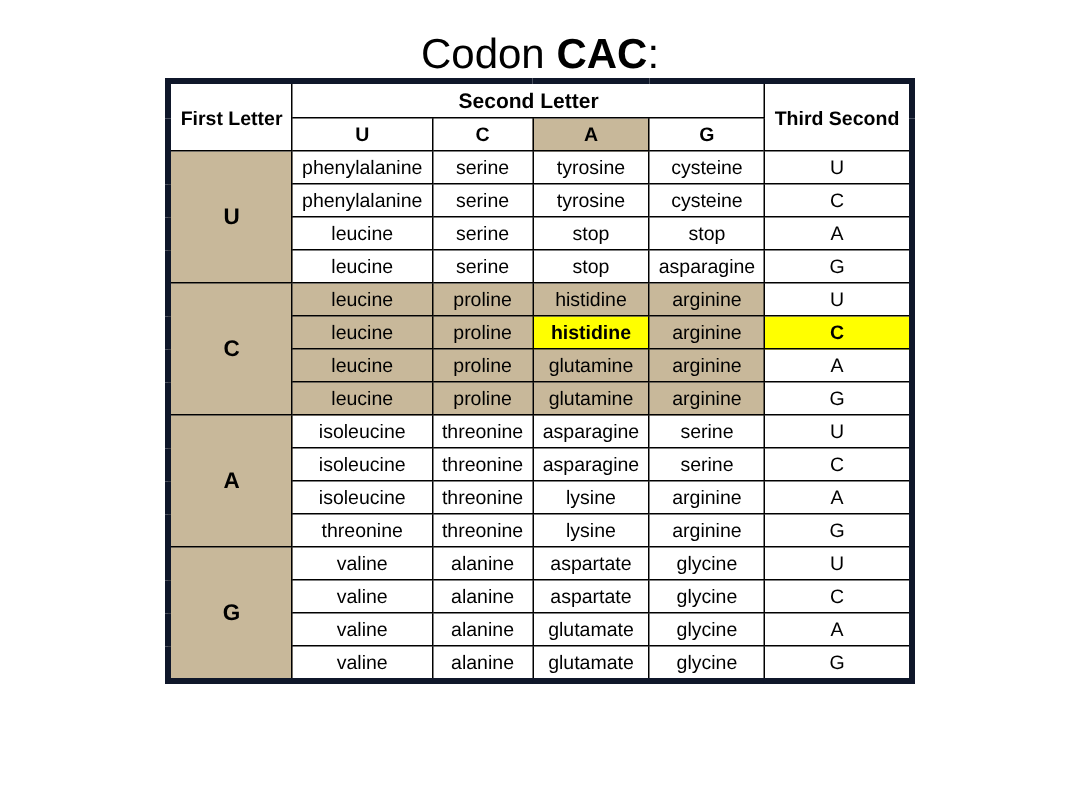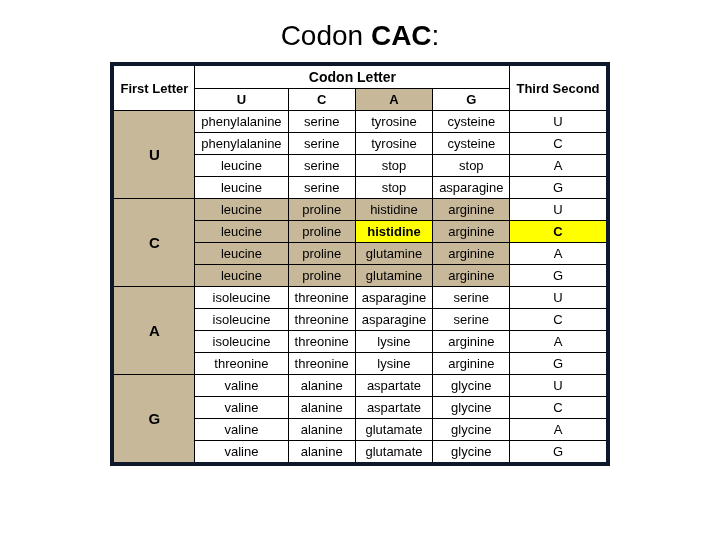--- a/index.html
+++ b/index.html
@@ -7,21 +7,20 @@
       background: #fff;
       display: flex;
       flex-direction: column;
       align-items: center;
       padding: 20px;
       font-family: Arial, sans-serif;
     }
     h1 {
       font-size: 28px;
       font-weight: normal;
-      margin-bottom: 10px;
     }
     h1 span.bold {
       font-weight: bold;
     }
     .table-wrapper {
       display: inline-block;
     }
     table {
       border-collapse: collapse;
       border: 4px solid #0f172a;
@@ -67,21 +66,21 @@
 
 <h1>
   <span>Codon </span><span class="bold">CAC</span><span>:</span>
 </h1>
 
 <div class="table-wrapper">
   <table>
     <thead>
       <tr>
         <th rowspan="2" class="fl-label">First Letter</th>
-        <th colspan="4" class="second-letter-header">Codon Letter</th>
+        <th colspan="4" class="second-letter-header">Second Letter</th>
         <th rowspan="2" class="third-letter-header" style="width:50px;">Third Second</th>
       </tr>
       <tr>
         <th class="col-u">U</th>
         <th class="col-c">C</th>
         <th class="col-a-header">A</th>
         <th class="col-g">G</th>
       </tr>
     </thead>
     <tbody id="table-body">

